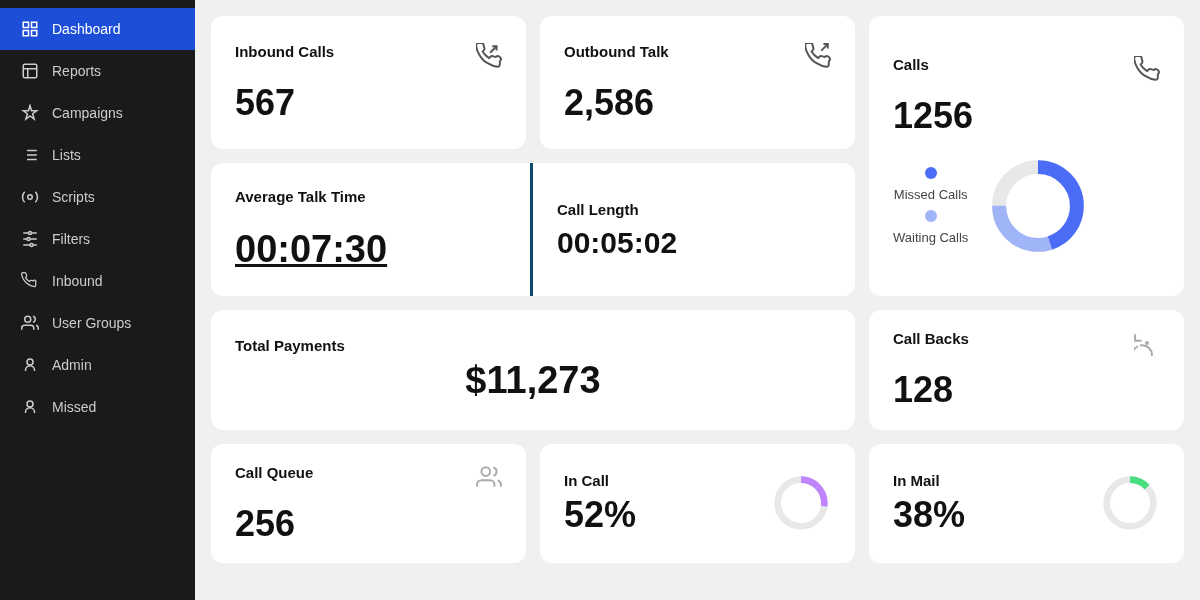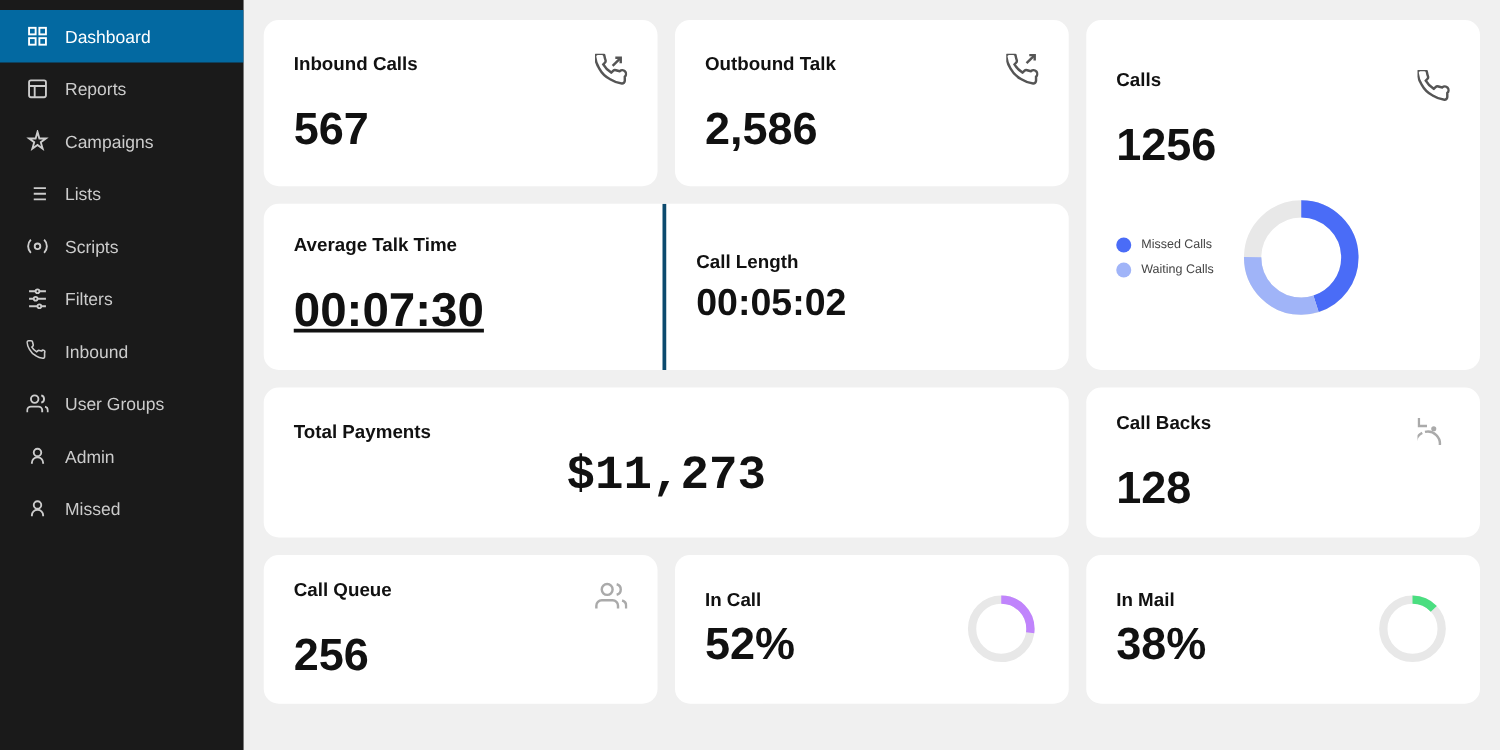--- a/index.html
+++ b/index.html
@@ -20,21 +20,21 @@
     .sidebar-item {
       display: flex;
       align-items: center;
       gap: 12px;
       padding: 11px 20px;
       cursor: pointer;
       font-size: 14px;
       color: #ccc;
       transition: background 0.15s;
     }
-    .sidebar-item.active { background: #0369a1; color: #fff; }
+    .sidebar-item.active { background: #1d4ed8; color: #fff; }
     .sidebar-icon { width: 20px; height: 20px; display: flex; align-items: center; justify-content: center; flex-shrink: 0; }
 
     
     #main {
       flex: 1;
       background: #f0f0f0;
       padding: 16px;
       overflow: hidden;
     }
     .grid {
@@ -81,21 +81,21 @@
       flex-direction: column;
       justify-content: center;
     }
     .donut-inner {
       display: flex;
       align-items: center;
       gap: 20px;
       margin-top: 10px;
     }
     .legend { display: flex; flex-direction: column; gap: 8px; }
-    .legend-item { display: flex; align-items: center; gap: 8px; font-size: 10px; color: #444; }
+    .legend-item { display: flex; align-items: center; gap: 8px; font-size: 13px; color: #444; flex-direction: column; }
     .legend-dot { width: 12px; height: 12px; border-radius: 50%; flex-shrink: 0; }
 
     
     .donut-svg { width: 100px; height: 100px; }
 
     
     .double-card {
       grid-column: span 2;
       display: grid;
       grid-template-columns: 1fr 1fr;
@@ -111,21 +111,21 @@
     }
     .double-card .half:first-child {
       border-right: 3px solid #0c4a6e;
     }
 
     
     .payments-card {
       grid-column: span 2;
       min-height: 120px;
     }
-    .payments-card .card-value { font-size: 38px; font-family: Liberation Mono, monospace; }
+    .payments-card .card-value { font-size: 38px; }
 
     
     .bottom-card {
       min-height: 110px;
     }
 
     
     .ring-container { position: relative; width: 60px; height: 60px; }
     .ring-svg { width: 60px; height: 60px; }
 

